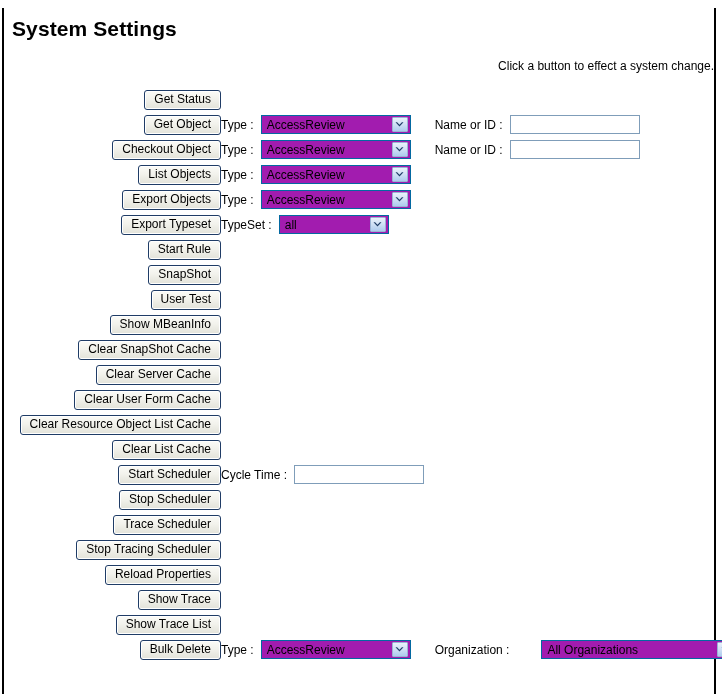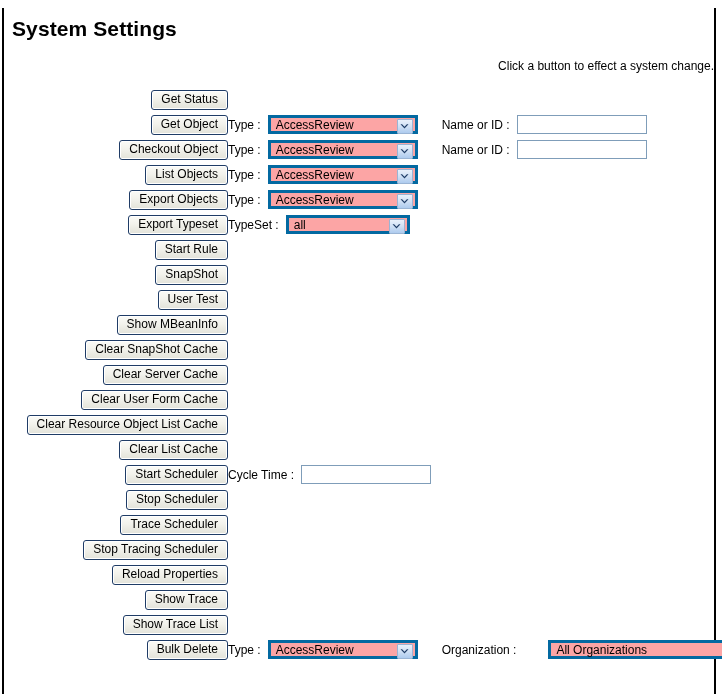--- a/index.html
+++ b/index.html
@@ -44,21 +44,20 @@
   .row {
     display: flex;
     align-items: center;
     height: 25px;
   }
   .btn-col {
     width: 217px;
     display: flex;
     justify-content: flex-end;
     flex: 0 0 auto;
-    margin-left: 7px;
   }
   .btn {
     font-family: "Liberation Sans", sans-serif;
     font-size: 12px;
     color: #000000;
     background: linear-gradient(to bottom, #fbfbf7 0%, #f2f2ec 45%, #e9e9e1 75%, #e3e3da 100%);
     border: 1px solid #1f3c66;
     border-radius: 3px;
     padding: 2px 9px 3px 9px;
     line-height: 13px;
@@ -69,22 +68,22 @@
   .lbl {
     font-size: 12px;
     color: #000000;
     white-space: nowrap;
     margin-left: 0;
     flex: 0 0 auto;
   }
   .sel {
     position: relative;
     height: 19px;
-    border: 3px solid #0369a1;
-    background: #fca5a5;
+    border: 1px solid #0369a1;
+    background: #a21caf;
     margin-left: 7px;
     box-sizing: border-box;
     display: flex;
     align-items: center;
     flex: 0 0 auto;
     cursor: pointer;
   }
   .sel .sel-val {
     font-size: 12px;
     color: #000000;
@@ -101,21 +100,21 @@
     background: linear-gradient(to bottom, #eaf1fb 0%, #cfe0f5 50%, #aecbee 100%);
     border: 1px solid #9ab4d4;
     box-sizing: border-box;
     border-radius: 1px;
     display: flex;
     align-items: center;
     justify-content: center;
   }
   .sel .arrow svg { display: block; }
   .sel-type   { width: 150px; }
-  .sel-typeset{ width: 124px; }
+  .sel-typeset{ width: 110px; }
   .sel-org    { width: 195px; margin-left: 32px; }
   .txt {
     height: 19px;
     border: 1px solid #7f9db9;
     background: #ffffff;
     margin-left: 7px;
     box-sizing: border-box;
     font-family: "Liberation Sans", sans-serif;
     font-size: 12px;
     padding: 0 3px;

